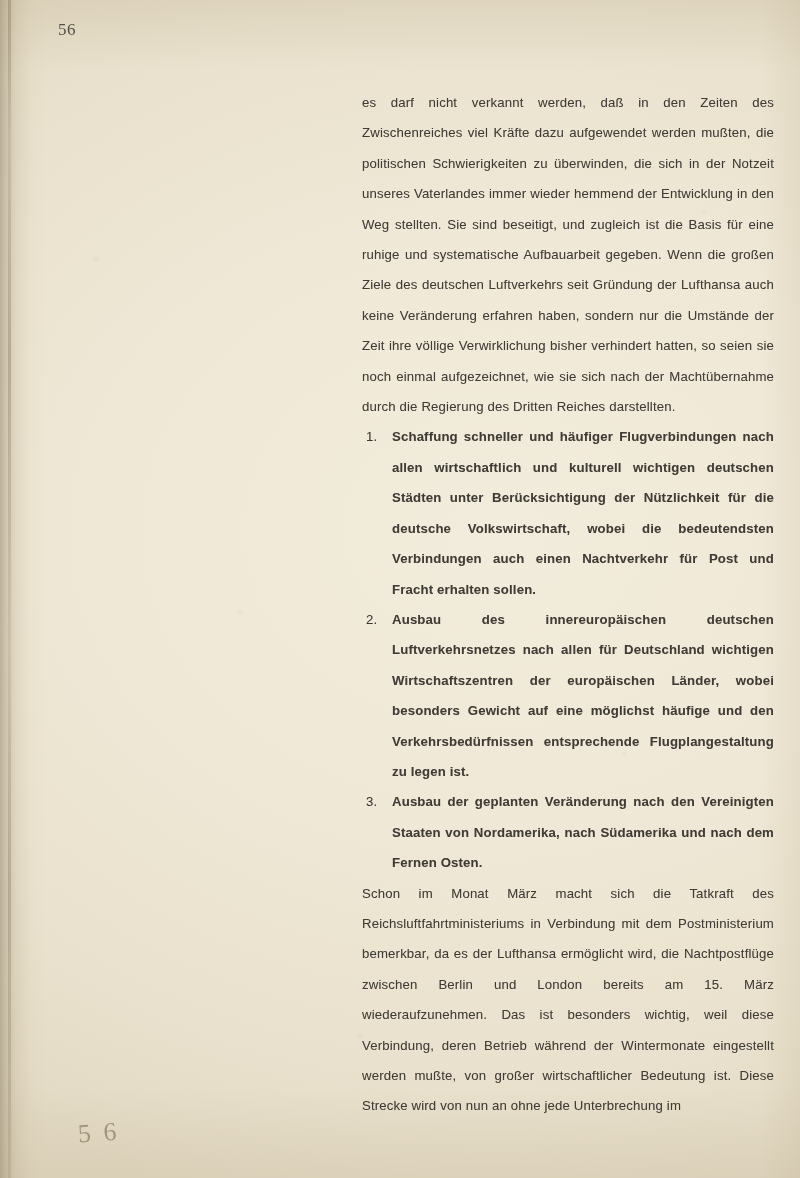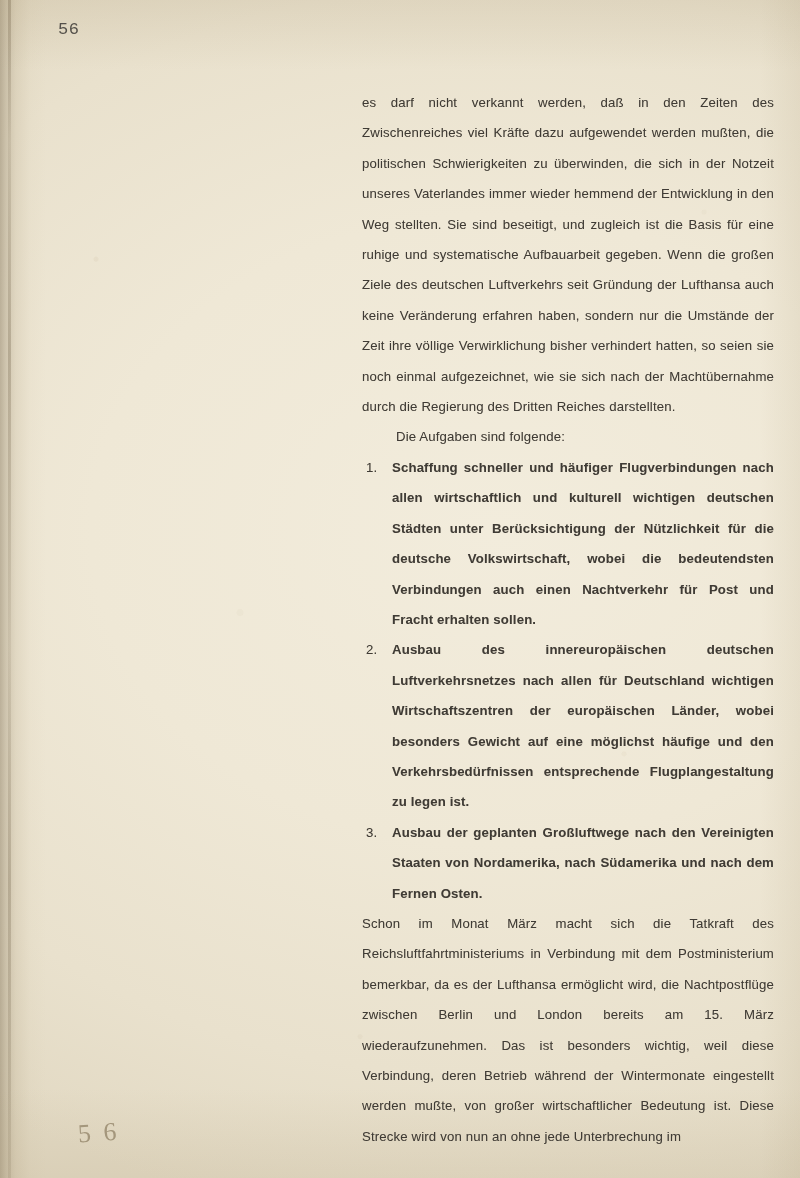--- a/index.html
+++ b/index.html
@@ -81,21 +81,21 @@
     position: absolute;
     right: 0; top: 0; width: 40px; height: 100%;
     background: linear-gradient(to left, rgba(175,158,124,0.14), rgba(255,255,255,0));
     pointer-events: none;
   }
 
   .page-number {
     position: absolute;
     left: 58px;
     top: 20px;
-    font-family: Liberation Mono, monospace;
+    font-family: Liberation Serif, serif;
     font-size: 17px;
     color: #54504a;
     letter-spacing: 0.5px;
   }
 
   .pencil-mark {
     position: absolute;
     left: 78px;
     top: 1118px;
     font-family: "Liberation Serif", serif;
@@ -157,33 +157,32 @@
   <div class="gutter"></div>
   <div class="gutter-edge"></div>
   <div class="top-shade"></div>
   <div class="bottom-shade"></div>
   <div class="right-shade"></div>
 
   <div class="page-number">56</div>
 
   <div class="textblock">
     <p class="para">es darf nicht verkannt werden, daß in den Zeiten des Zwischenreiches viel Kräfte dazu aufgewendet werden mußten, die politischen Schwierigkeiten zu überwinden, die sich in der Notzeit unseres Vaterlandes immer wieder hemmend der Entwicklung in den Weg stellten. Sie sind beseitigt, und zugleich ist die Basis für eine ruhige und systematische Aufbauarbeit gegeben. Wenn die großen Ziele des deutschen Luftverkehrs seit Gründung der Lufthansa auch keine Veränderung erfahren haben, sondern nur die Umstände der Zeit ihre völlige Verwirklichung bisher verhindert hatten, so seien sie noch einmal aufgezeichnet, wie sie sich nach der Machtübernahme durch die Regierung des Dritten Reiches darstellten.</p>
-    <p class="para para-indent">Die Aufgaben sind folgende:</p>
     <ol class="list">
       <li class="list-item">
         <span class="num">1.</span>
         <span class="itemtext">Schaffung schneller und häufiger Flugverbindungen nach allen wirtschaftlich und kulturell wichtigen deutschen Städten unter Berücksichtigung der Nützlichkeit für die deutsche Volkswirtschaft, wobei die bedeutendsten Verbindungen auch einen Nachtverkehr für Post und Fracht erhalten sollen.</span>
       </li>
       <li class="list-item">
         <span class="num">2.</span>
         <span class="itemtext">Ausbau des innereuropäischen deutschen Luftverkehrsnetzes nach allen für Deutschland wichtigen Wirtschaftszentren der europäischen Länder, wobei besonders Gewicht auf eine möglichst häufige und den Verkehrsbedürfnissen entsprechende Flugplangestaltung zu legen ist.</span>
       </li>
       <li class="list-item">
         <span class="num">3.</span>
-        <span class="itemtext">Ausbau der geplanten Großluftwege nach den Vereinigten Staaten von Nordamerika, nach Südamerika und nach dem Fernen Osten.</span>
+        <span class="itemtext">Ausbau der geplanten Veränderung nach den Vereinigten Staaten von Nordamerika, nach Südamerika und nach dem Fernen Osten.</span>
       </li>
     </ol>
     <p class="para">Schon im Monat März macht sich die Tatkraft des Reichsluftfahrtministeriums in Verbindung mit dem Postministerium bemerkbar, da es der Lufthansa ermöglicht wird, die Nachtpostflüge zwischen Berlin und London bereits am 15. März wiederaufzunehmen. Das ist besonders wichtig, weil diese Verbindung, deren Betrieb während der Wintermonate eingestellt werden mußte, von großer wirtschaftlicher Bedeutung ist. Diese Strecke wird von nun an ohne jede Unterbrechung im</p>
   </div>
 
   <div class="pencil-mark">5 6</div>
 
 </div>
 
 </body></html>

